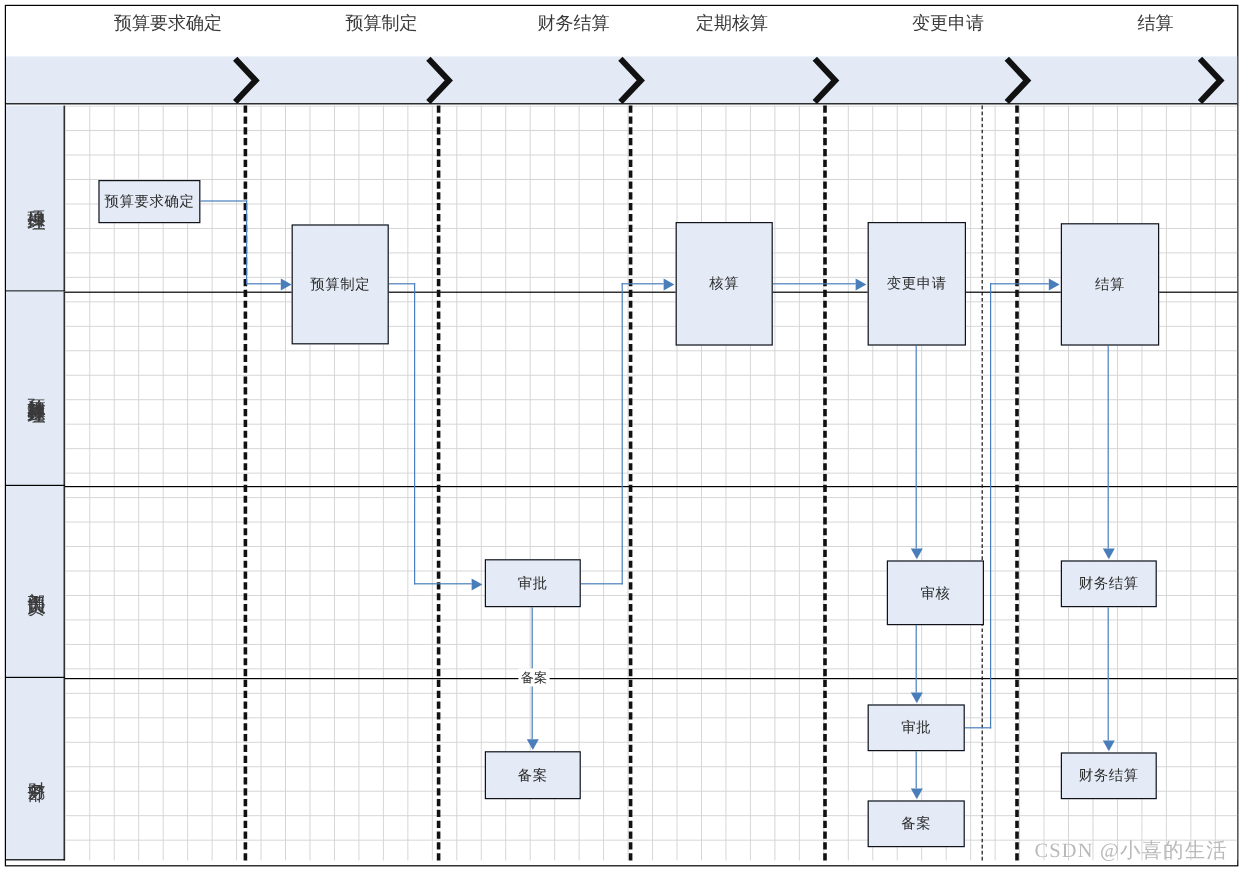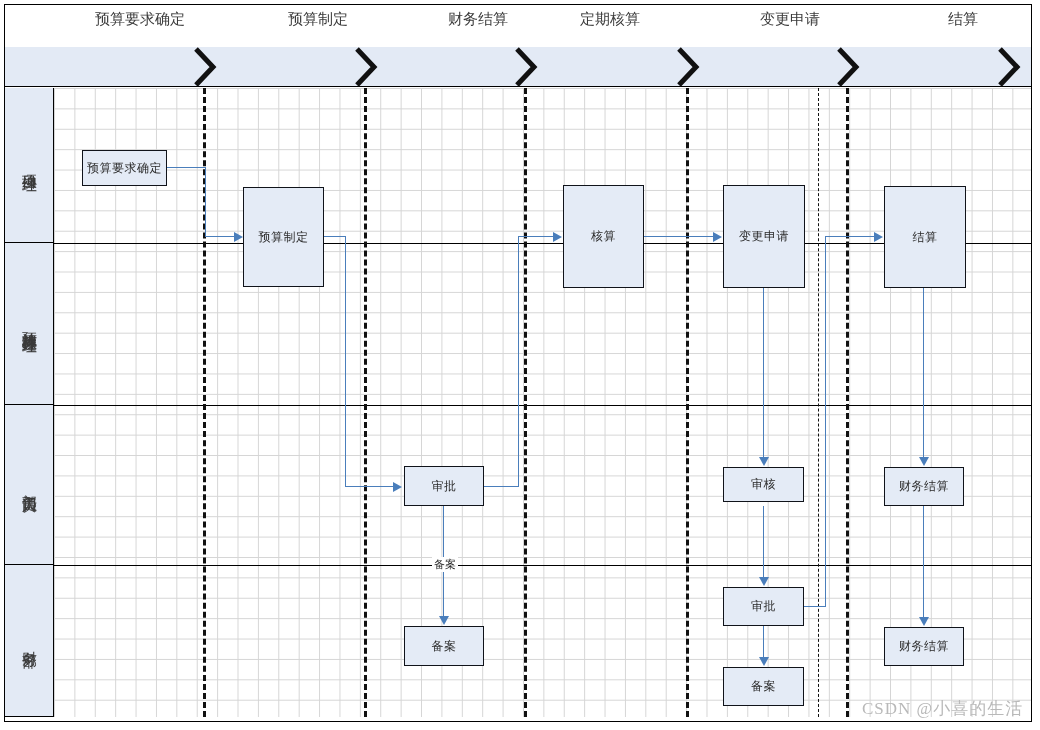--- a/index.html
+++ b/index.html
@@ -279,21 +279,21 @@
     <div class="arrow down" style="left:919px; top:617px;"></div>
   </div>
 
   <div id="nodes">
       <div class="node" style="left: 82px; top: 150px; width: 85px; height: 36px;">预算要求确定</div>
       <div class="node" style="left: 243px; top: 187px; width: 81px; height: 100px;">预算制定</div>
       <div class="node" style="left: 404px; top: 466px; width: 80px; height: 40px;">审批</div>
       <div class="node" style="left: 404px; top: 626px; width: 80px; height: 40px;">备案</div>
       <div class="node" style="left: 563px; top: 185px; width: 81px; height: 103px;">核算</div>
       <div class="node" style="left: 723px; top: 185px; width: 82px; height: 103px;">变更申请</div>
-      <div class="node" style="left: 723px; top: 467px; width: 81px; height: 35px; font-family: Liberation Serif, serif;">审核</div>
+      <div class="node" style="left: 739px; top: 467px; width: 81px; height: 54px; font-family: Liberation Serif, serif;">审核</div>
       <div class="node" style="left: 723px; top: 587px; width: 81px; height: 39px;">审批</div>
       <div class="node" style="left: 723px; top: 667px; width: 81px; height: 39px;">备案</div>
       <div class="node" style="left: 884px; top: 186px; width: 82px; height: 102px;">结算</div>
       <div class="node" style="left: 884px; top: 467px; width: 80px; height: 39px;">财务结算</div>
       <div class="node" style="left: 884px; top: 627px; width: 80px; height: 39px;">财务结算</div>
     </div>
 
   <div id="edge-labels">
       <div class="edge-label" style="left: 432px; top: 557px;">备案</div>
     </div>

